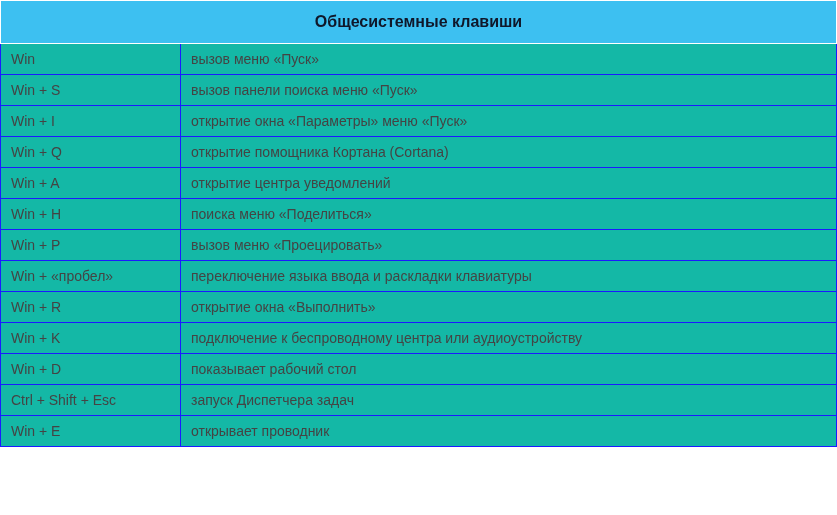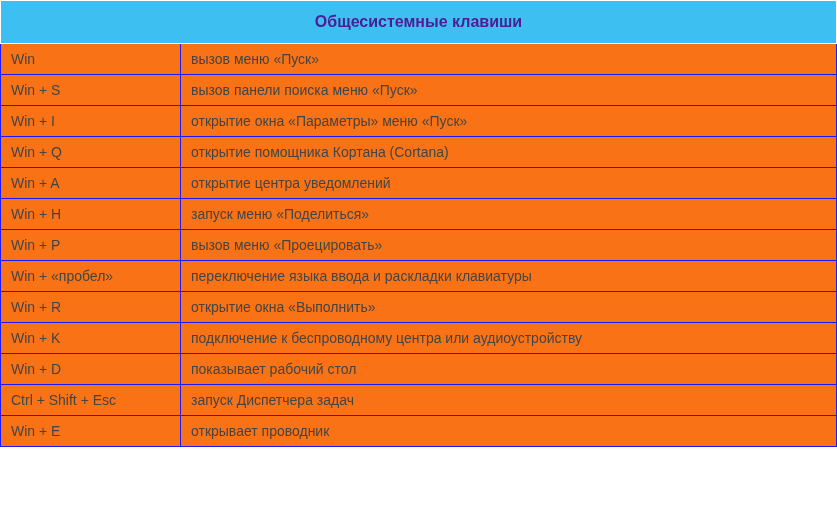--- a/index.html
+++ b/index.html
@@ -10,32 +10,32 @@
       background: #fff;
       width: 837px;
     }
     table {
       border-collapse: collapse;
       width: 100%;
       table-layout: fixed;
     }
     th {
       background: #3dc0f1;
-      color: #4c1d95;
+      color: #0f172a;
       font-weight: bold;
       font-size: 16px;
       text-align: center;
       padding: 12px 8px;
       border: 1px solid #fff;
     }
     td {
       border: 1px solid #1a1aff;
       padding: 7px 10px;
       vertical-align: middle;
-      background: #f97316;
+      background: #14b8a6;
       color: #444;
     }
     td.key-col {
       width: 180px;
       font-weight: normal;
     }
     td.desc-col {
       width: auto;
       margin-left: 20px;
     }
@@ -71,21 +71,21 @@
       <tr>
         <td class="key-col">Win + Q</td>
         <td class="desc-col">открытие помощника Кортана (Cortana)</td>
       </tr>
       <tr>
         <td class="key-col">Win + A</td>
         <td class="desc-col">открытие центра уведомлений</td>
       </tr>
       <tr>
         <td class="key-col">Win + H</td>
-        <td class="desc-col">запуск меню «Поделиться»</td>
+        <td class="desc-col">поиска меню «Поделиться»</td>
       </tr>
       <tr>
         <td class="key-col">Win + P</td>
         <td class="desc-col">вызов меню «Проецировать»</td>
       </tr>
       <tr>
         <td class="key-col">Win + «пробел»</td>
         <td class="desc-col">переключение языка ввода и раскладки клавиатуры</td>
       </tr>
       <tr>

